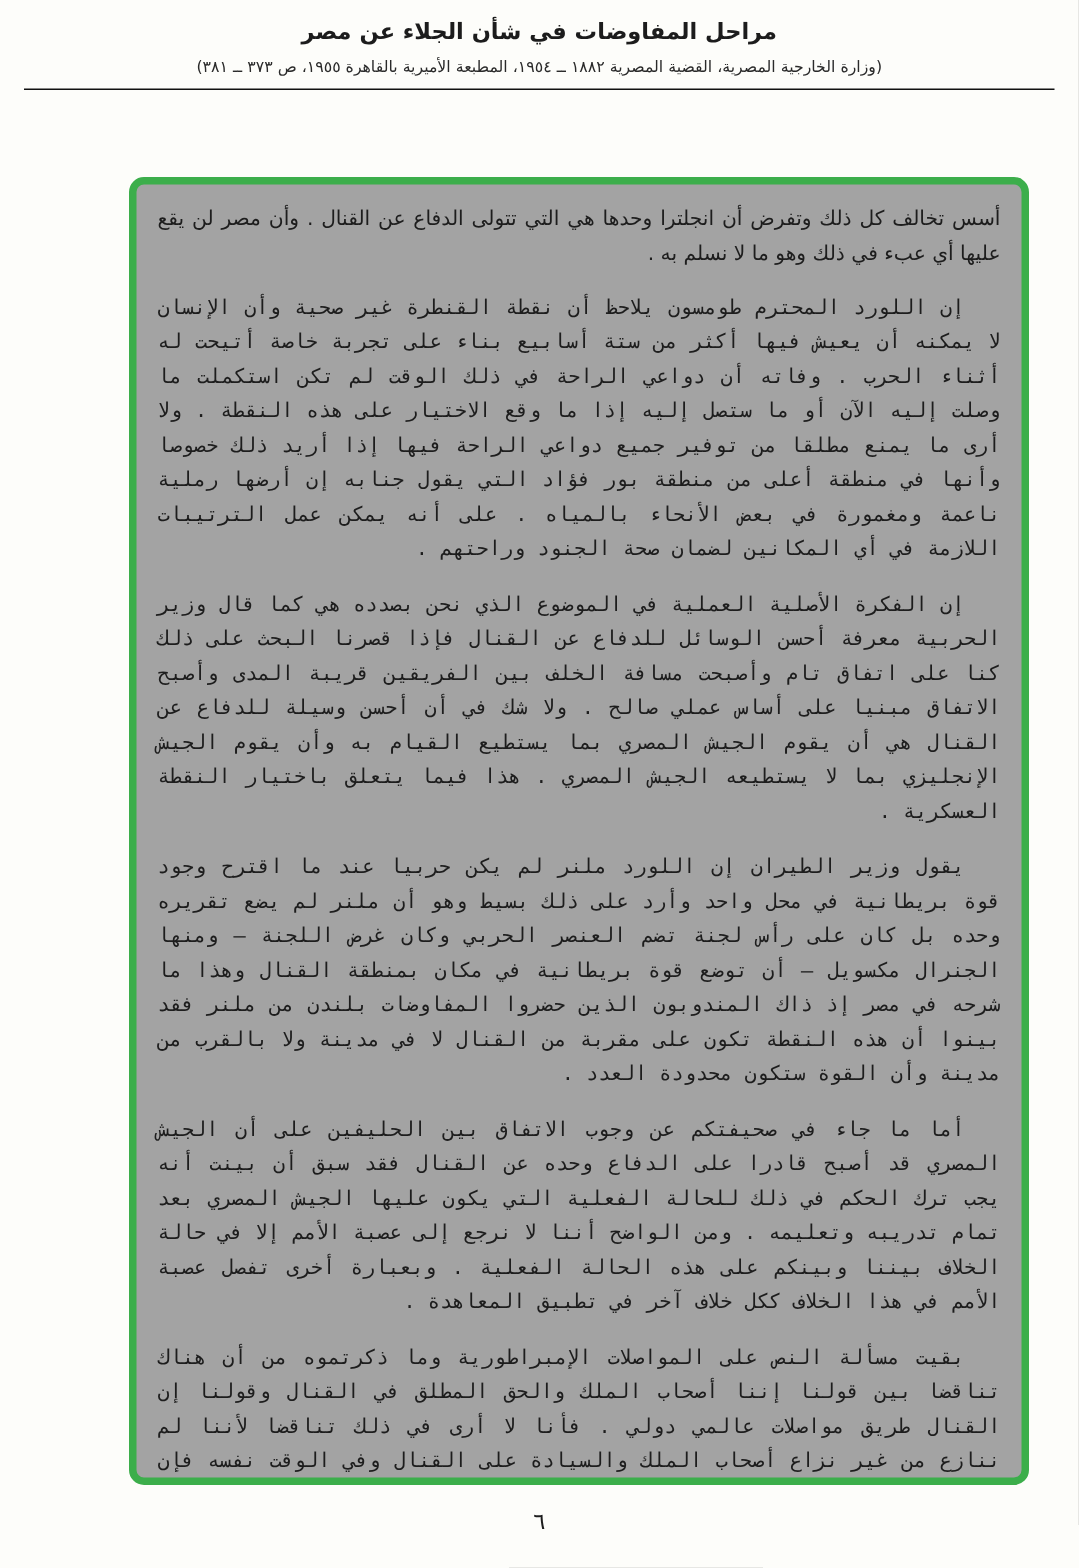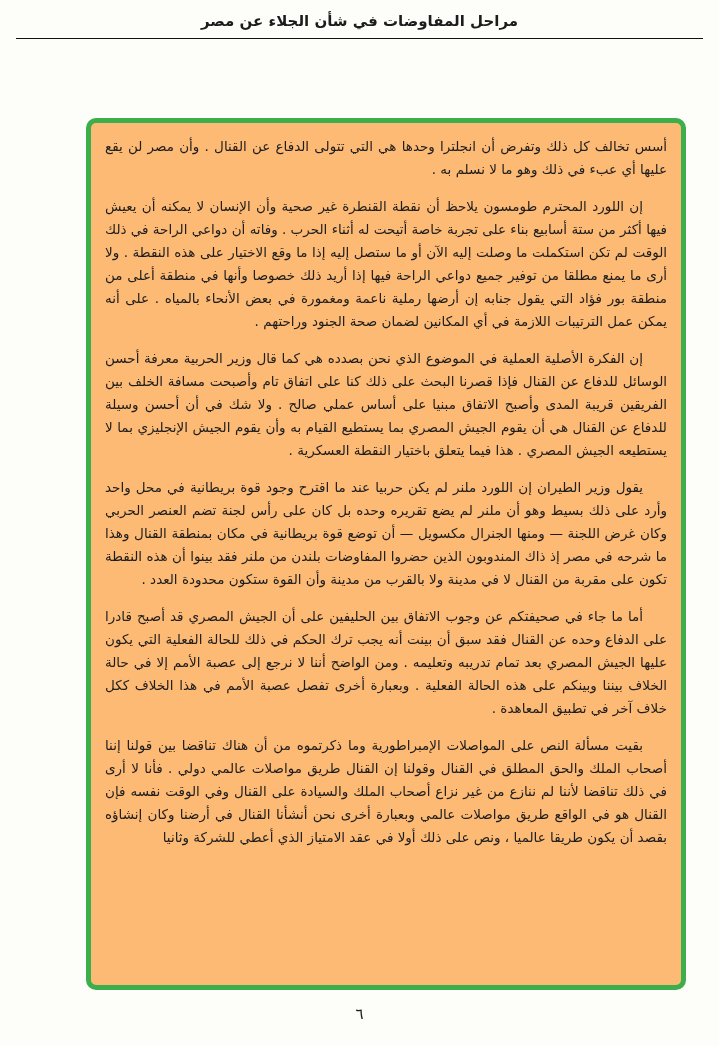--- a/index.html
+++ b/index.html
@@ -46,52 +46,54 @@
   .green-box {
     position: absolute;
     left: 86px;
     top: 118px;
     width: 600px;
     height: 872px;
     border: 5px solid #3cae4b;
     border-radius: 10px;
     box-sizing: border-box;
     padding: 12px 14px 10px 14px;
-    background: #fdba74;
+    background: #a3a3a3;
     overflow: hidden;
   }
   .green-box p {
     direction: rtl;
     unicode-bidi: embed;
     text-align: justify;
     font-size: 13.5px;
     line-height: 23px;
     margin: 0 0 14px 0;
     color: #1d1d1d;
   }
   .green-box p.indent {
     text-indent: 24px;
+    font-family: Liberation Mono, monospace;
   }
   .page-number {
     position: absolute;
     bottom: 22px;
     left: 0;
     width: 100%;
     text-align: center;
     font-size: 15px;
     color: #1d1d1d;
   }
 </style>
 </head>
 <body>
 
 <div class="page">
 
   <div class="header">
     <div class="doc-title">مراحل المفاوضات في شأن الجلاء عن مصر</div>
+    <div class="doc-source">(وزارة الخارجية المصرية، القضية المصرية ١٨٨٢ ــ ١٩٥٤، المطبعة الأميرية بالقاهرة ١٩٥٥، ص ٣٧٣ ــ ٣٨١)</div>
     <hr class="header-rule">
   </div>
 
   <div class="green-box">
     <p>أسس تخالف كل ذلك وتفرض أن انجلترا وحدها هي التي تتولى الدفاع عن القنال . وأن مصر لن يقع عليها أي عبء في ذلك وهو ما لا نسلم به .</p>
     <p class="indent">إن اللورد المحترم طومسون يلاحظ أن نقطة القنطرة غير صحية وأن الإنسان لا يمكنه أن يعيش فيها أكثر من ستة أسابيع بناء على تجربة خاصة أتيحت له أثناء الحرب . وفاته أن دواعي الراحة في ذلك الوقت لم تكن استكملت ما وصلت إليه الآن أو ما ستصل إليه إذا ما وقع الاختيار على هذه النقطة . ولا أرى ما يمنع مطلقا من توفير جميع دواعي الراحة فيها إذا أريد ذلك خصوصا وأنها في منطقة أعلى من منطقة بور فؤاد التي يقول جنابه إن أرضها رملية ناعمة ومغمورة في بعض الأنحاء بالمياه . على أنه يمكن عمل الترتيبات اللازمة في أي المكانين لضمان صحة الجنود وراحتهم .</p>
     <p class="indent">إن الفكرة الأصلية العملية في الموضوع الذي نحن بصدده هي كما قال وزير الحربية معرفة أحسن الوسائل للدفاع عن القنال فإذا قصرنا البحث على ذلك كنا على اتفاق تام وأصبحت مسافة الخلف بين الفريقين قريبة المدى وأصبح الاتفاق مبنيا على أساس عملي صالح . ولا شك في أن أحسن وسيلة للدفاع عن القنال هي أن يقوم الجيش المصري بما يستطيع القيام به وأن يقوم الجيش الإنجليزي بما لا يستطيعه الجيش المصري . هذا فيما يتعلق باختيار النقطة العسكرية .</p>
     <p class="indent">يقول وزير الطيران إن اللورد ملنر لم يكن حربيا عند ما اقترح وجود قوة بريطانية في محل واحد وأرد على ذلك بسيط وهو أن ملنر لم يضع تقريره وحده بل كان على رأس لجنة تضم العنصر الحربي وكان غرض اللجنة — ومنها الجنرال مكسويل — أن توضع قوة بريطانية في مكان بمنطقة القنال وهذا ما شرحه في مصر إذ ذاك المندوبون الذين حضروا المفاوضات بلندن من ملنر فقد بينوا أن هذه النقطة تكون على مقربة من القنال لا في مدينة ولا بالقرب من مدينة وأن القوة ستكون محدودة العدد .</p>
     <p class="indent">أما ما جاء في صحيفتكم عن وجوب الاتفاق بين الحليفين على أن الجيش المصري قد أصبح قادرا على الدفاع وحده عن القنال فقد سبق أن بينت أنه يجب ترك الحكم في ذلك للحالة الفعلية التي يكون عليها الجيش المصري بعد تمام تدريبه وتعليمه . ومن الواضح أننا لا نرجع إلى عصبة الأمم إلا في حالة الخلاف بيننا وبينكم على هذه الحالة الفعلية . وبعبارة أخرى تفصل عصبة الأمم في هذا الخلاف ككل خلاف آخر في تطبيق المعاهدة .</p>
     <p class="indent">بقيت مسألة النص على المواصلات الإمبراطورية وما ذكرتموه من أن هناك تناقضا بين قولنا إننا أصحاب الملك والحق المطلق في القنال وقولنا إن القنال طريق مواصلات عالمي دولي . فأنا لا أرى في ذلك تناقضا لأننا لم ننازع من غير نزاع أصحاب الملك والسيادة على القنال وفي الوقت نفسه فإن القنال هو في الواقع طريق مواصلات عالمي وبعبارة أخرى نحن أنشأنا القنال في أرضنا وكان إنشاؤه بقصد أن يكون طريقا عالميا ، ونص على ذلك أولا في عقد الامتياز الذي أعطي للشركة وثانيا</p>

